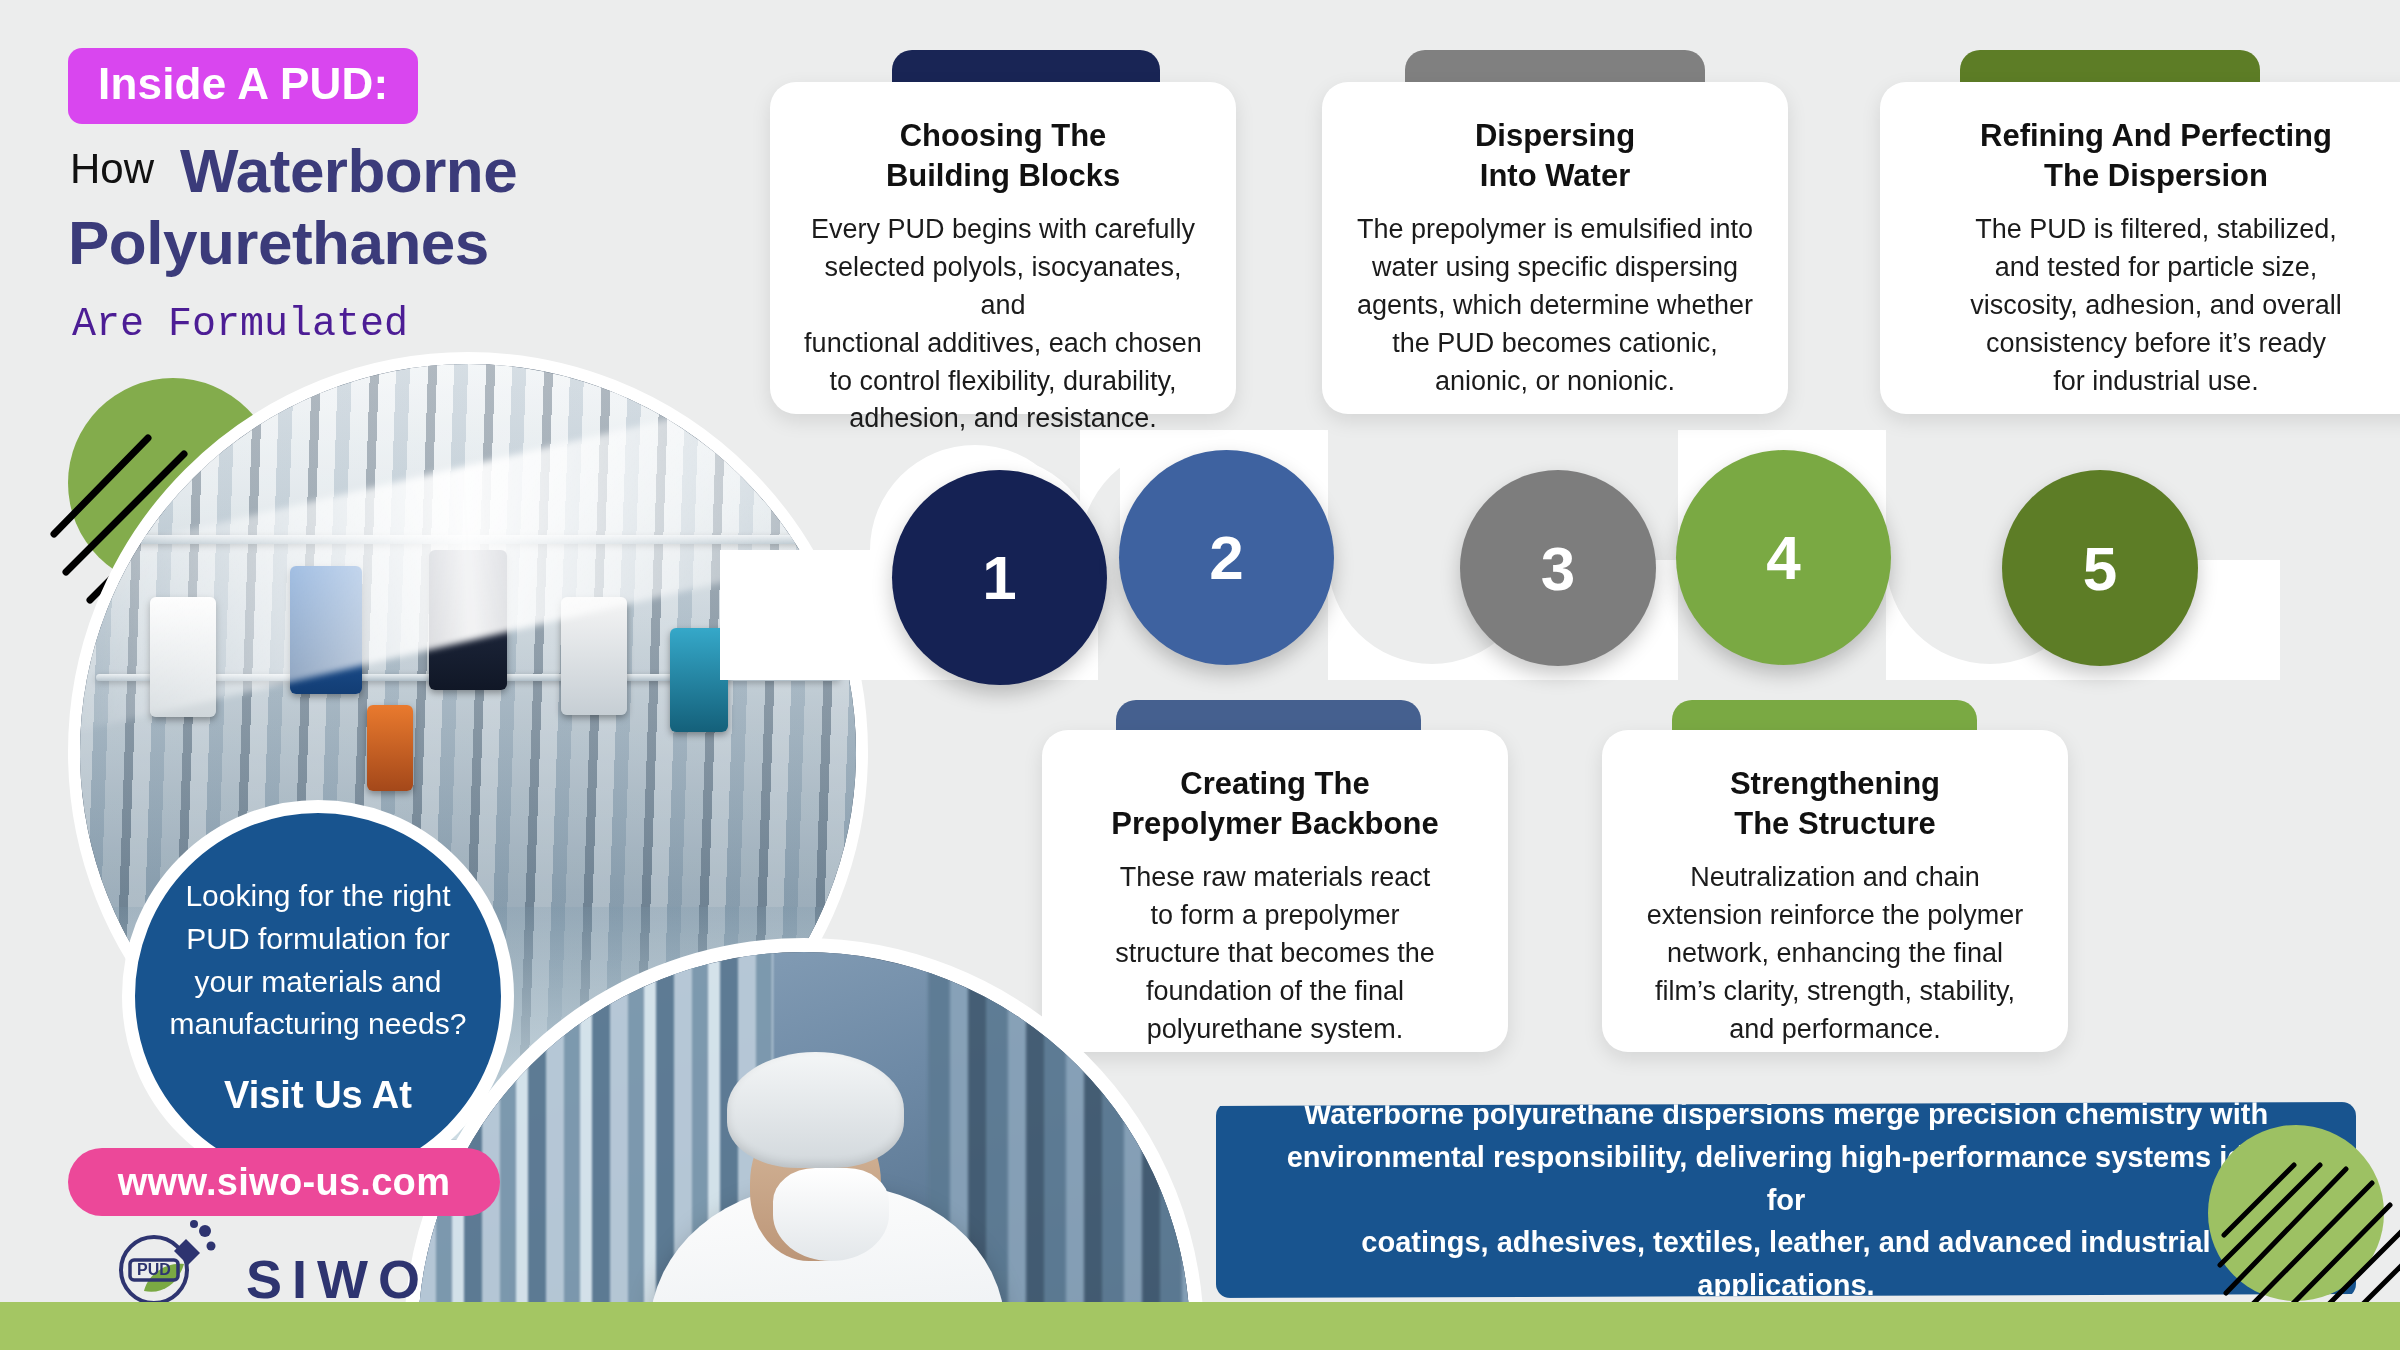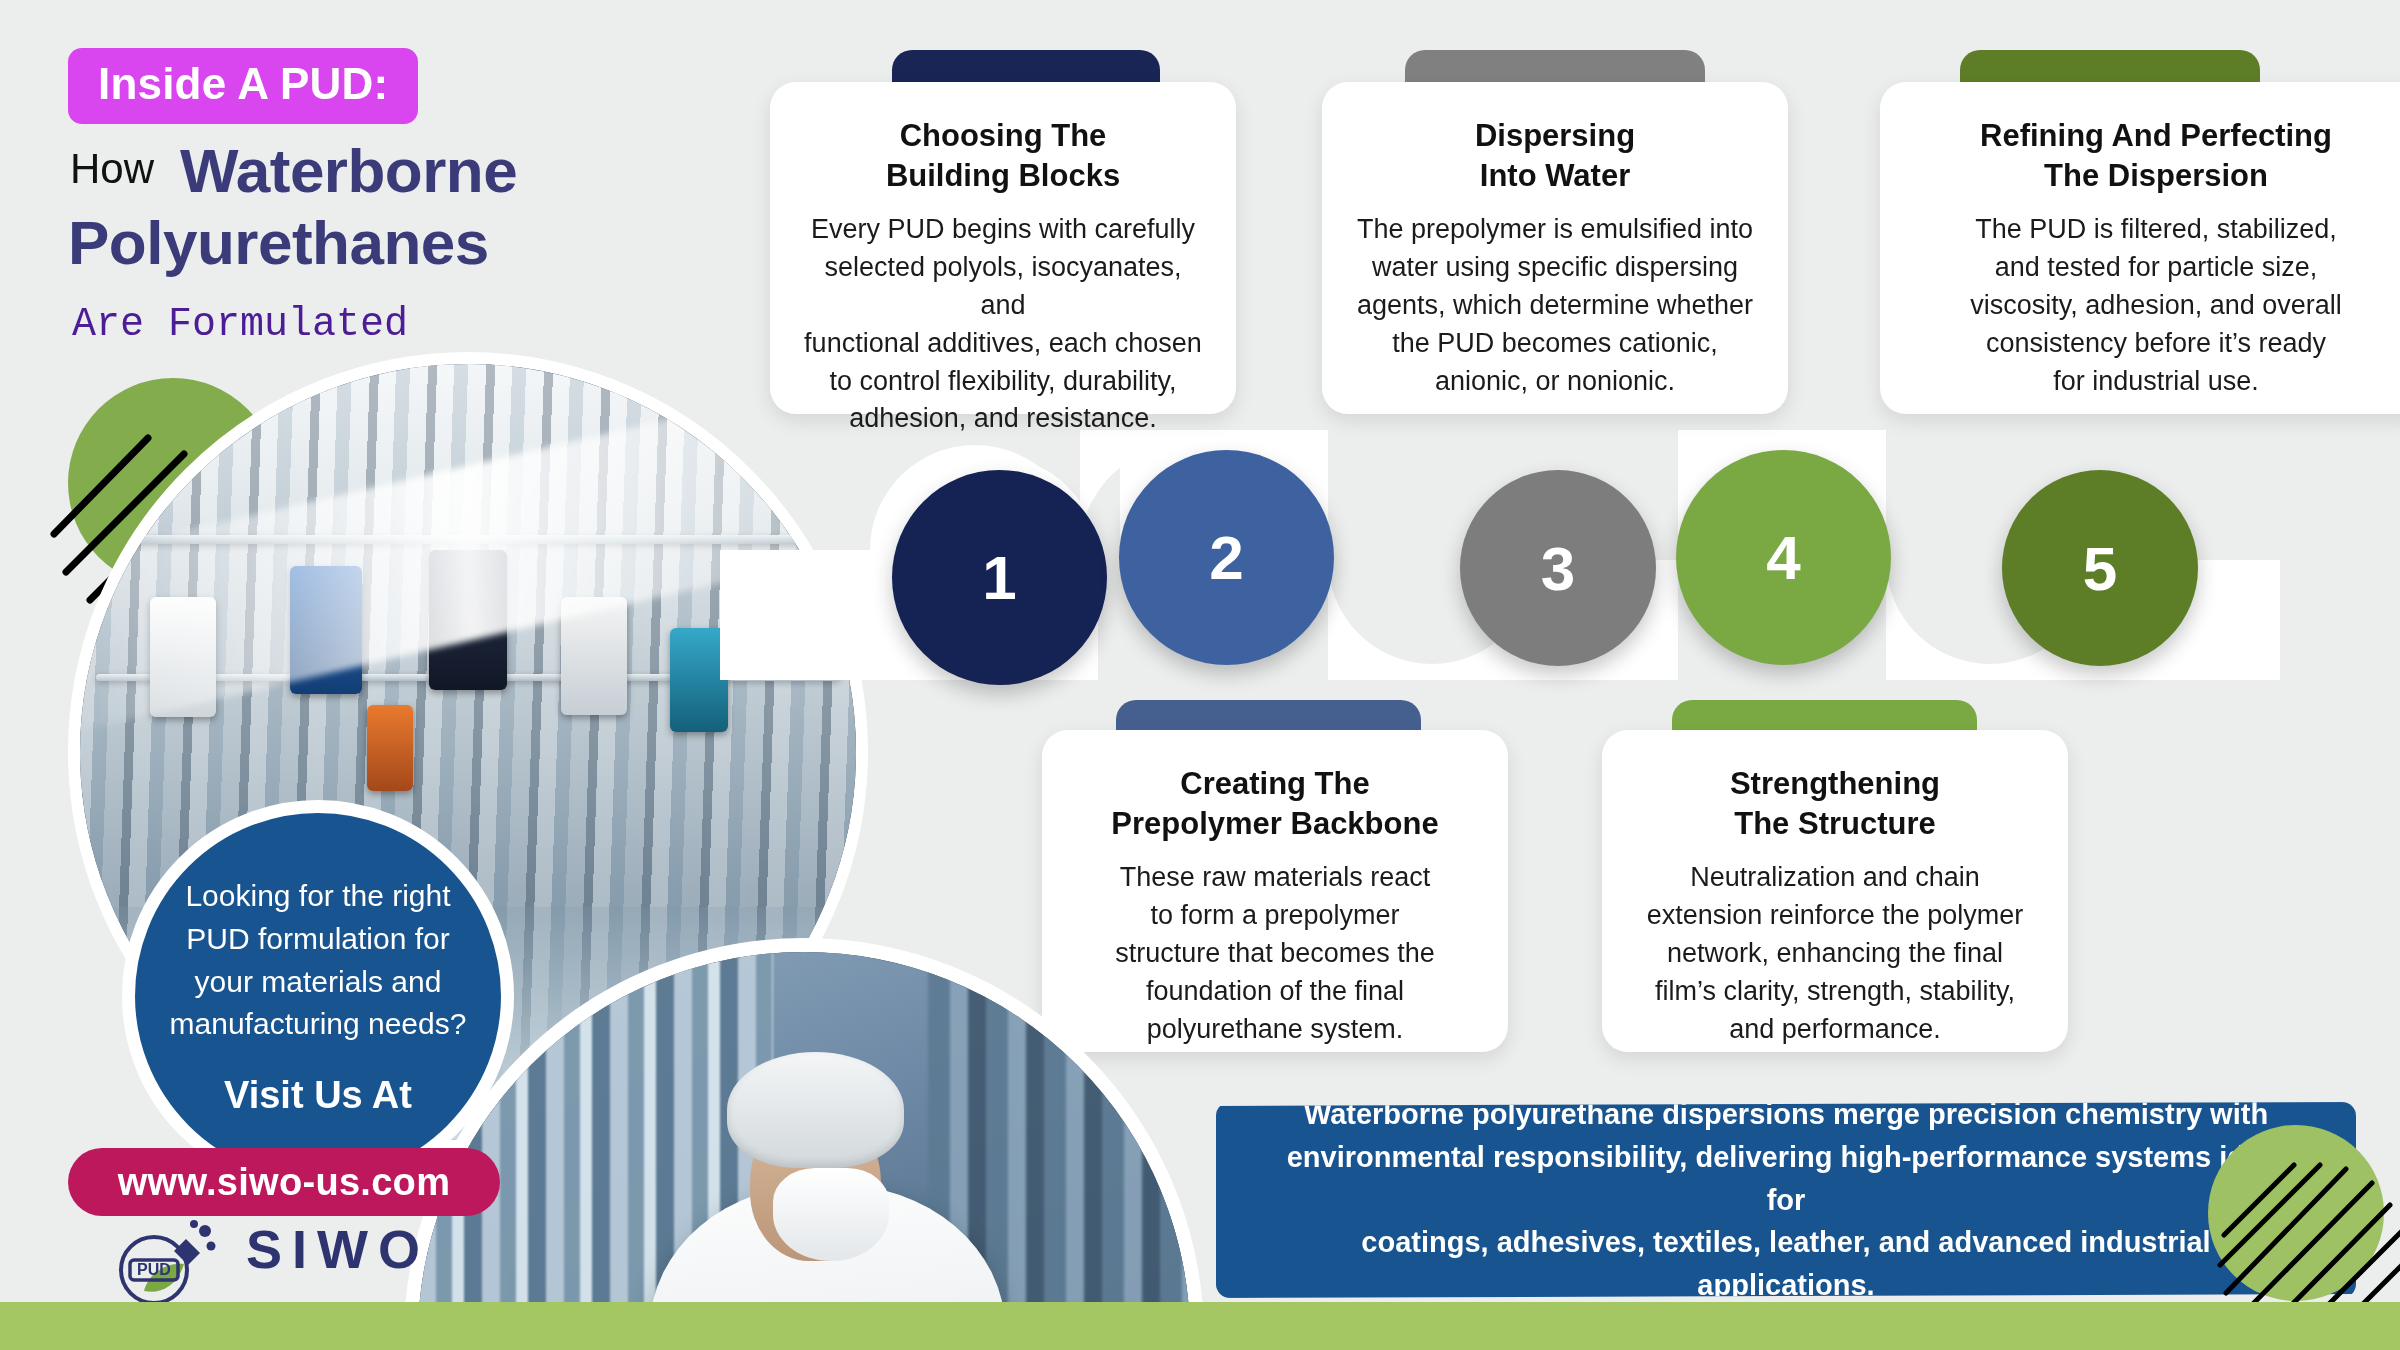--- a/index.html
+++ b/index.html
@@ -131,28 +131,28 @@
     border: 13px solid #ffffff;
     z-index: 30;
     display: flex; flex-direction: column; align-items: center; justify-content: center;
     color: #fff; text-align: center;
   }
   #cta-circle .cta-q { font-size: 30px; line-height: 1.42; padding: 0 30px; }
   #cta-circle .cta-visit { font-size: 38px; font-weight: 800; margin-top: 28px; }
 
   #url-pill {
     position: absolute; left: 68px; top: 1148px; width: 432px; height: 68px;
-    background: #be185d; border-radius: 34px; z-index: 32;
+    background: #ec4899; border-radius: 34px; z-index: 32;
     display: flex; align-items: center; justify-content: center;
     color: #fff; font-size: 38px; font-weight: 800; letter-spacing: .3px;
   }
 
   
   #logo { position: absolute; left: 108px; top: 1218px; z-index: 32;
-          display: flex; align-items: flex-start; gap: 20px; }
+          display: flex; align-items: flex-end; gap: 20px; }
   #logo .logo-text { font-size: 54px; font-weight: 700; color: #2e3470;
           letter-spacing: 10px; font-family: "Liberation Sans", sans-serif; }
 
   
   .card {
     position: absolute; background: #ffffff; border-radius: 26px;
     box-shadow: 0 7px 20px rgba(0,0,0,.10);
     padding: 34px 30px 30px 30px;
     text-align: center; z-index: 12;
   }

